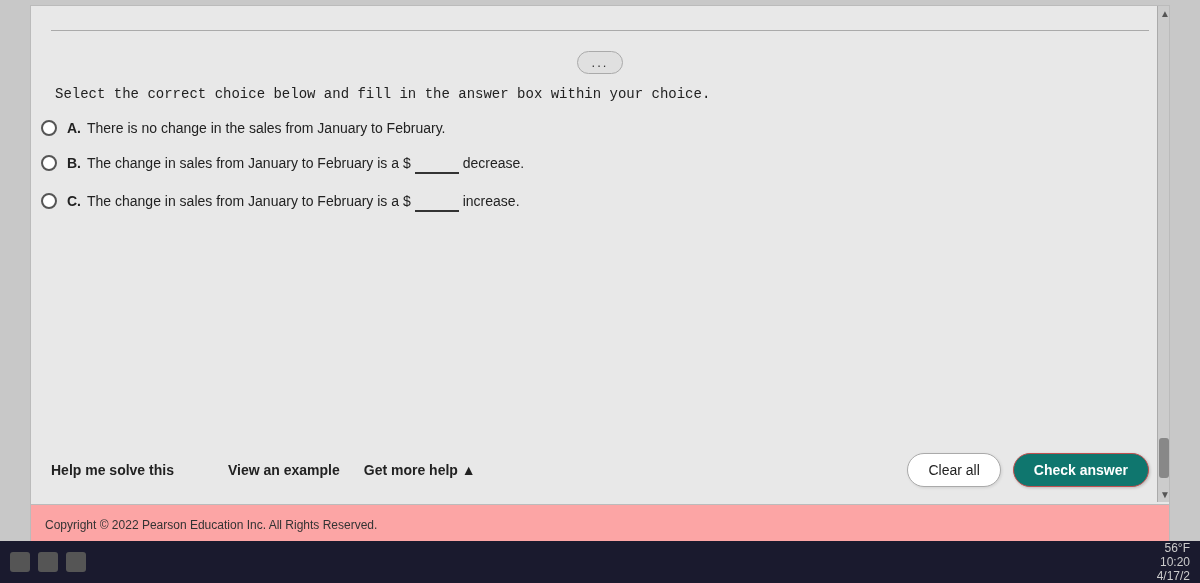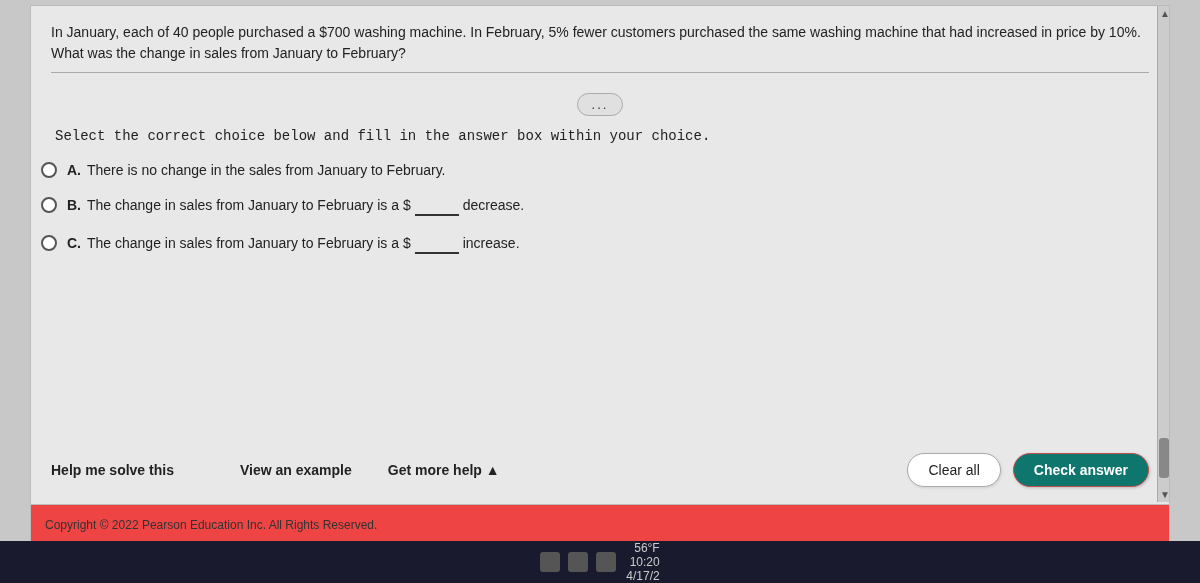--- a/index.html
+++ b/index.html
@@ -99,21 +99,21 @@
       left: 0;
       right: 0;
       padding: 12px 20px;
       display: flex;
       align-items: center;
       justify-content: space-between;
     }
     .bottom-left {
       display: flex;
       align-items: flex-end;
-      gap: 36px;
+      gap: 24px;
     }
     .help-link {
       font-size: 14px;
       font-weight: bold;
       color: #222;
       text-decoration: none;
       cursor: pointer;
     }
     .example-link {
       font-size: 14px;
@@ -154,39 +154,39 @@
       cursor: pointer;
       color: white;
       font-weight: bold;
       box-shadow: 1px 1px 3px rgba(0,0,0,0.2);
     }
     .footer-bar {
       position: absolute;
       bottom: 0;
       left: 0;
       right: 0;
-      background: #ef4444;
+      background: #fca5a5;
       height: 40px;
       display: flex;
       align-items: center;
       padding: 0 14px;
       font-size: 12px;
       color: #333;
       border-top: 1px solid #bbb;
     }
     .taskbar {
       position: absolute;
       bottom: 0;
       left: 0;
       right: 0;
       height: 42px;
       background: #1a1a2e;
       display: flex;
       align-items: center;
-      justify-content: center;
+      justify-content: space-between;
       padding: 0 10px;
       gap: 10px;
       z-index: 10;
     }
     .taskbar-info {
       color: #ccc;
       font-size: 12px;
       display: flex;
       flex-direction: column;
       align-items: flex-end;
@@ -243,21 +243,20 @@
       width: 8px;
       text-align: center;
     }
   </style>
 </head>
 <body>
 
 <div class="main-container">
 
   <div class="question-area">
-    <p class="question-text">In January, each of 40 people purchased a $700 washing machine. In February, 5% fewer customers purchased the same washing machine that had increased in price by 10%. What was the change in sales from January to February?</p>
     <hr class="divider">
   </div>
 
   <div class="more-button-row">
     <button class="more-button">...</button>
   </div>
 
   <div style="padding: 0 20px;">
     <p class="select-instruction">Select the correct choice below and fill in the answer box within your choice.</p>
   </div>

